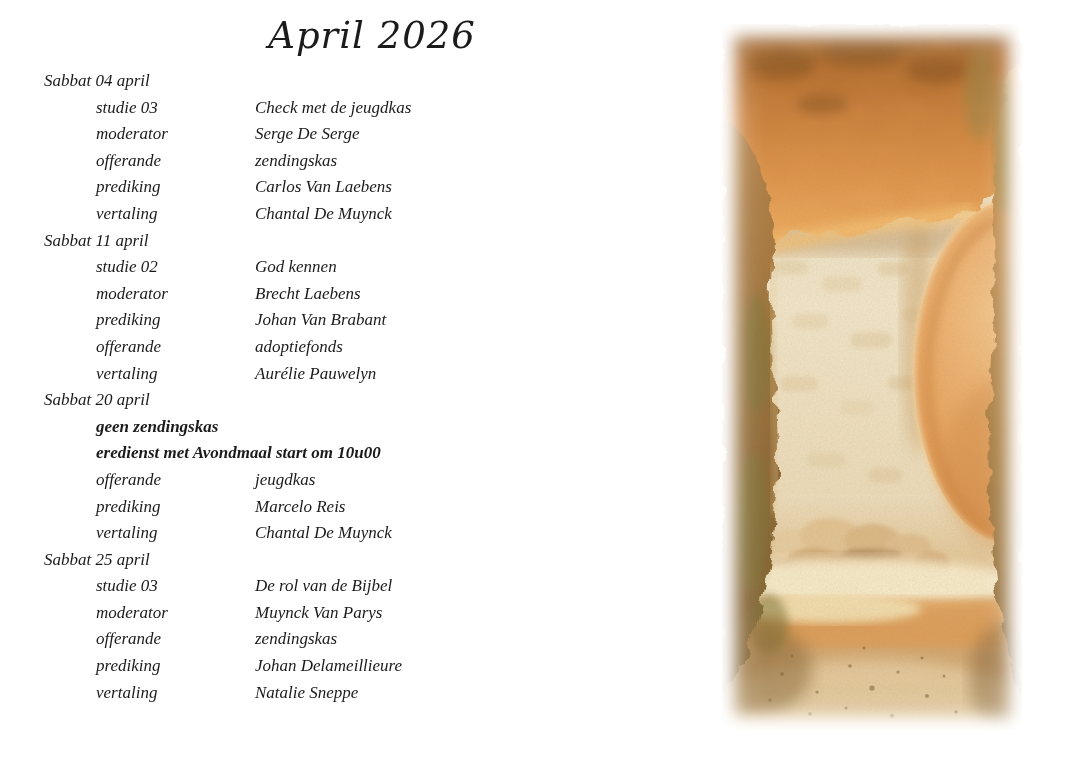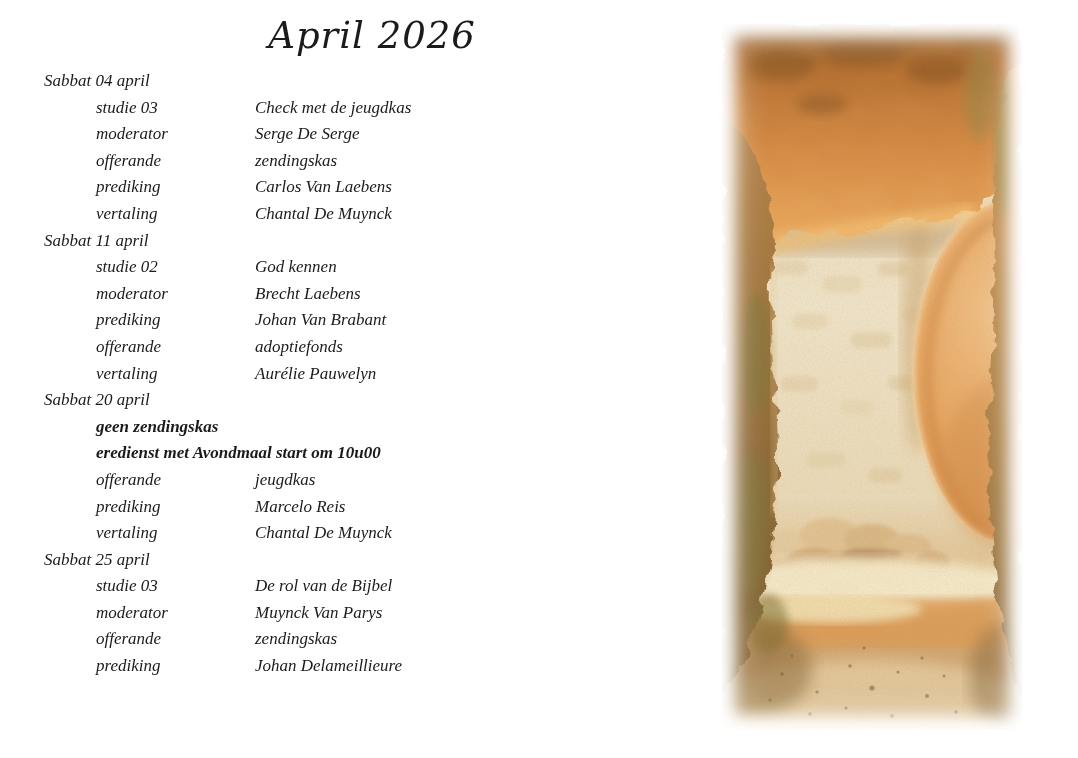--- a/index.html
+++ b/index.html
@@ -58,20 +58,21 @@
         <div class="line row-line"><span class="row-label">offerande</span><span class="row-value">jeugdkas</span></div>
         <div class="line row-line"><span class="row-label">prediking</span><span class="row-value">Marcelo Reis</span></div>
         <div class="line row-line"><span class="row-label">vertaling</span><span class="row-value">Chantal De Muynck</span></div>
       </div>
       <div>
         <div class="line date-line">Sabbat 25 april</div>
         <div class="line row-line"><span class="row-label">studie 03</span><span class="row-value">De rol van de Bijbel</span></div>
         <div class="line row-line"><span class="row-label">moderator</span><span class="row-value">Muynck Van Parys</span></div>
         <div class="line row-line"><span class="row-label">offerande</span><span class="row-value">zendingskas</span></div>
         <div class="line row-line"><span class="row-label">prediking</span><span class="row-value">Johan Delameillieure</span></div>
+        <div class="line row-line"><span class="row-label">vertaling</span><span class="row-value">Natalie Sneppe</span></div>
       </div>
     </div>
 
   <div class="photo">
     <svg viewBox="0 0 300 706" preserveAspectRatio="none" aria-hidden="true">
       <defs>
         <linearGradient id="gTop" x1="0" y1="0" x2="0" y2="1">
           <stop offset="0" stop-color="#8e5a25"></stop>
           <stop offset="0.15" stop-color="#b06a2c"></stop>
           <stop offset="0.35" stop-color="#c97f3c"></stop>

